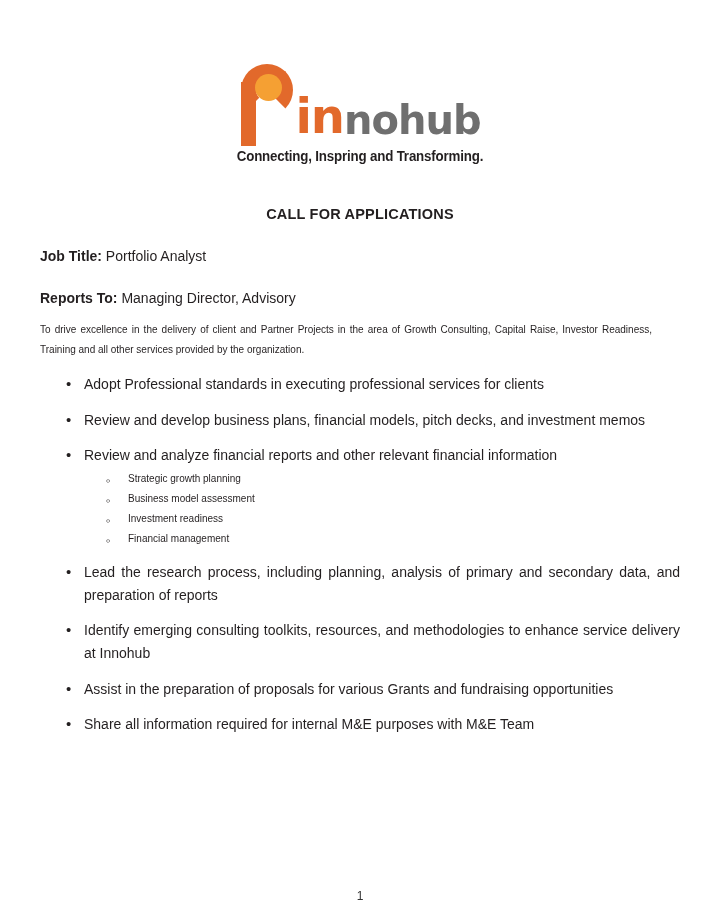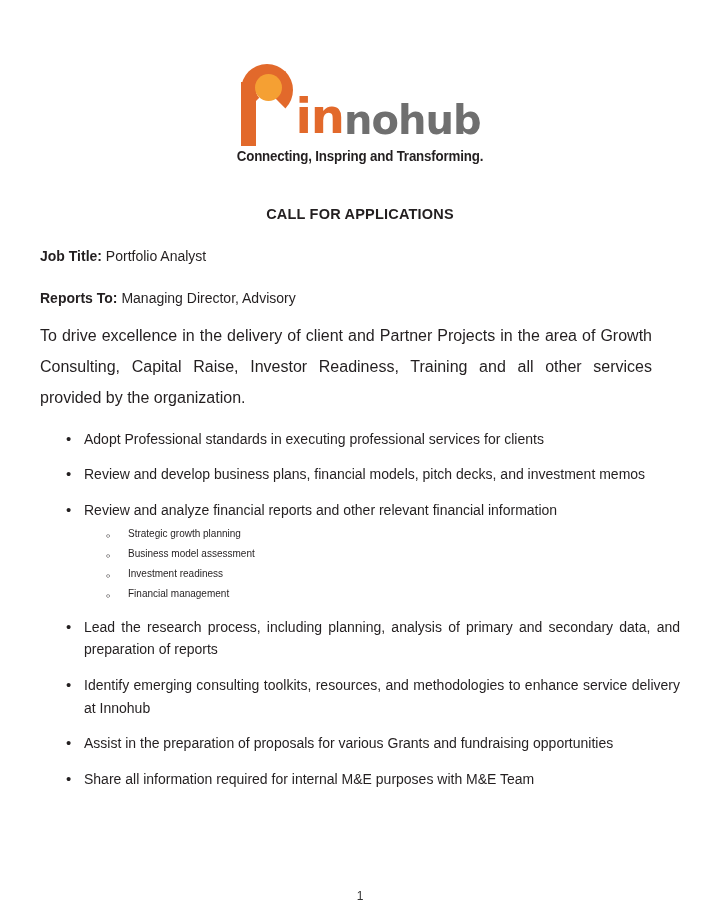--- a/index.html
+++ b/index.html
@@ -120,21 +120,21 @@
   }
   .field-line .field-label {
     font-weight: 700;
   }
   .section-heading {
     font-size: 14px;
     font-weight: 700;
     margin-top: 36px;
   }
   .para {
-    font-size: 16px;
+    font-size: 10px;
     line-height: 1.95;
     margin-top: 14px;
     text-align: justify;
     max-width: 612px;
   }
   .bullets {
     margin: 14px 0 0 0;
     padding: 0;
     list-style: none;
   }

